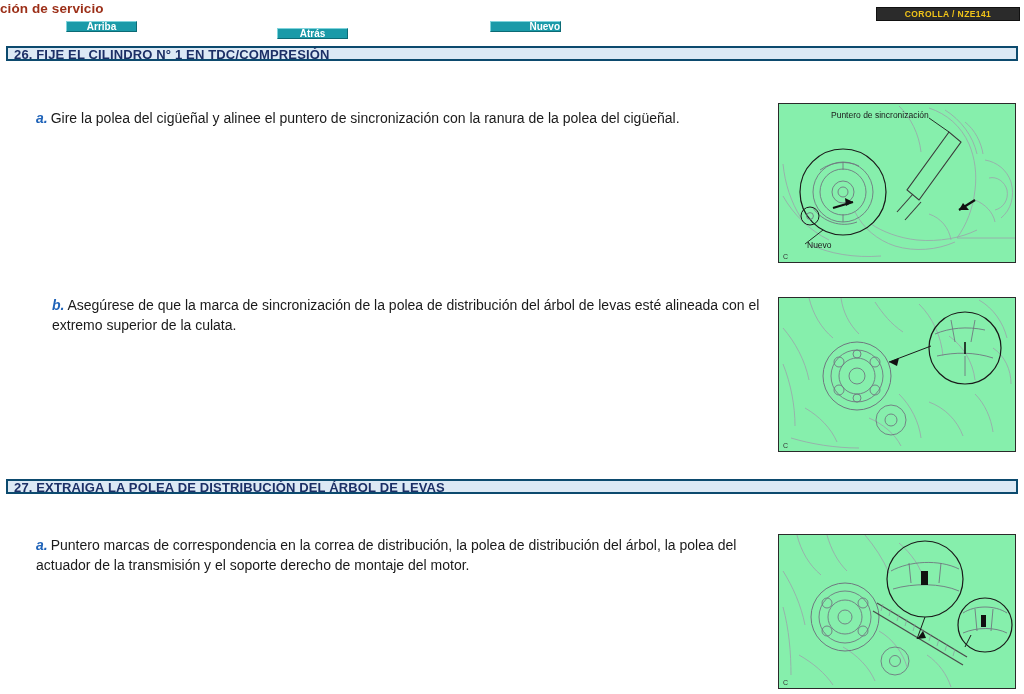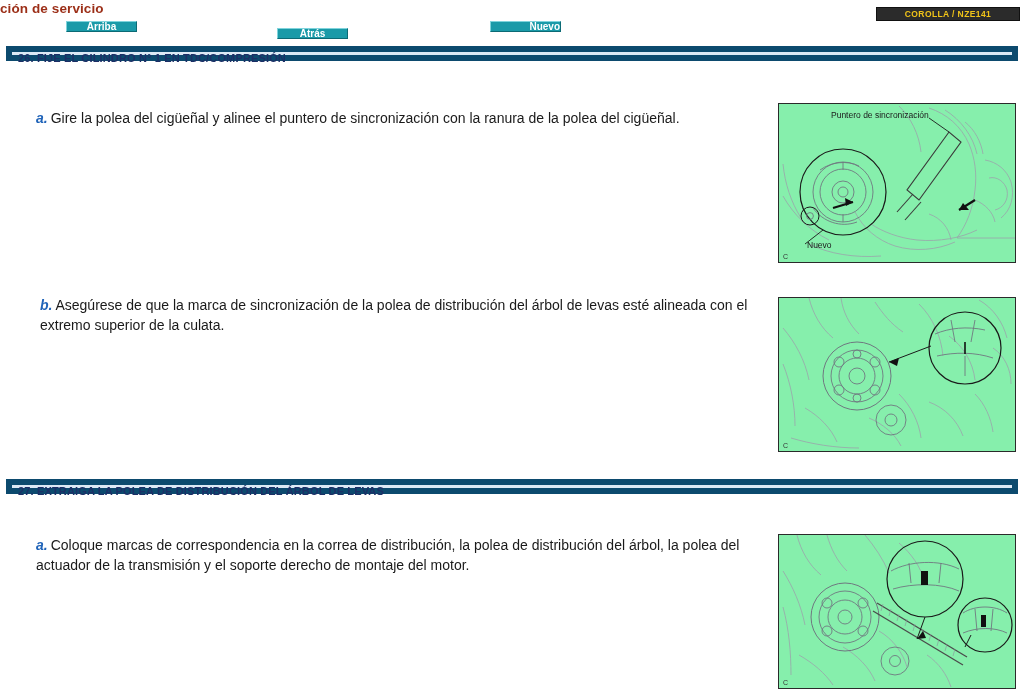--- a/index.html
+++ b/index.html
@@ -48,39 +48,39 @@
     border: 1px solid #111;
     color: #f0c419; font-size: 8.5px; font-weight: bold;
     letter-spacing: 0.4px;
     text-align: center; line-height: 13px;
   }
 
   
   .section-bar {
     position: absolute; left: 6px; width: 1012px; height: 15px;
     background: #dce9f5;
-    border: 6px solid #0c4a6e;
-    color: #1c2f66; font-size: 11px; font-weight: bold;
+    border: 2px solid #0c4a6e;
+    color: #1c2f66; font-size: 13px; font-weight: bold;
     line-height: 13px; padding-left: 6px;
     letter-spacing: 0.15px;
   }
   #section-bar-26 { top: 46px; }
   #section-bar-27 { top: 472px; margin-top: 7px; }
 
   
   .step {
     position: absolute;
     font-size: 14px; color: #1a1a1a; line-height: 1.45;
   }
   .step .marker {
     color: #1f63b8; font-weight: bold; font-style: italic;
     margin-right: 3px;
   }
   #step-26a { left: 36px; top: 108px; width: 700px; }
-  #step-26b { left: 40px; top: 295px; width: 720px; }
+  #step-26b { left: 52px; top: 295px; width: 720px; }
   #step-27a { left: 36px; top: 535px; width: 710px; }
 
   
   .figure {
     position: absolute;
     background: #86efac;
     border: 1px solid #2a2a2a;
     overflow: hidden;
   }
   #figure-1 { left: 778px; top: 103px; width: 238px; height: 160px; }
@@ -227,21 +227,21 @@
 
       <path d="M110 64 L152 48" stroke="#1a1a1a" stroke-width="1" fill="none"></path>
       <path d="M110 64 L120 60 L118 68 Z" fill="#111"></path>
     </svg>
     <div class="fig-caption-c">C</div>
   </div>
 
   <div class="section-bar" id="section-bar-27">27. EXTRAIGA LA POLEA DE DISTRIBUCIÓN DEL ÁRBOL DE LEVAS</div>
 
   <div class="step" id="step-27a">
-    <span class="marker">a.</span><span>Coloque marcas de correspondencia en la correa de distribución, la polea de distribución del árbol, la polea del actuador de la transmisión y el soporte derecho de montaje del motor.</span>
+    <span class="marker">a.</span><span>Puntero marcas de correspondencia en la correa de distribución, la polea de distribución del árbol, la polea del actuador de la transmisión y el soporte derecho de montaje del motor.</span>
   </div>
 
   <div class="figure" id="figure-3">
     <svg width="238" height="155" viewBox="0 0 238 155">
       <g fill="none" stroke="#9aa3ab" stroke-width="0.8">
         <path d="M18 0 C22 16 30 30 42 40"></path>
         <path d="M48 0 C52 14 58 26 68 36"></path>
         <path d="M4 36 C14 52 22 70 26 90"></path>
         <path d="M4 72 C10 94 12 118 12 140"></path>
         <path d="M20 120 C34 128 46 138 54 150"></path>

